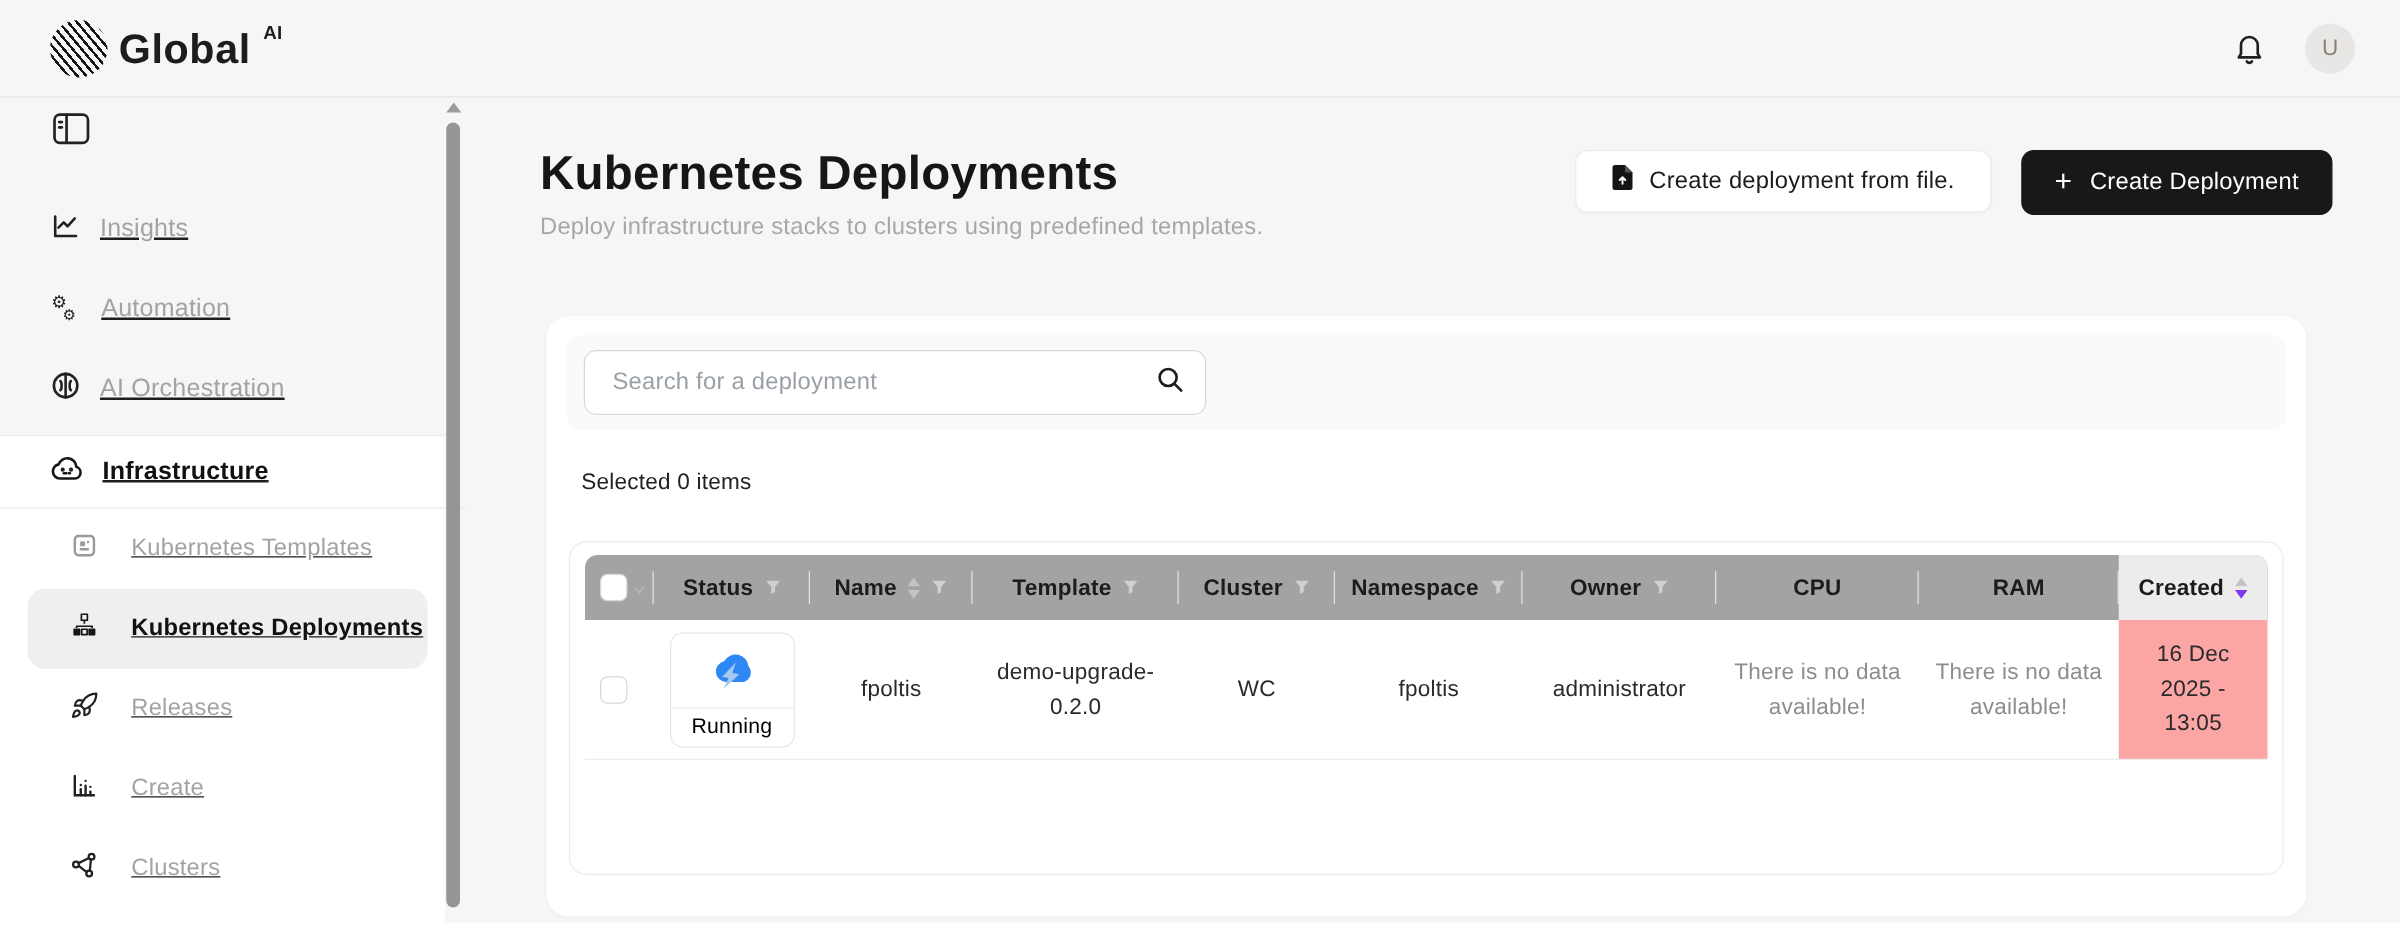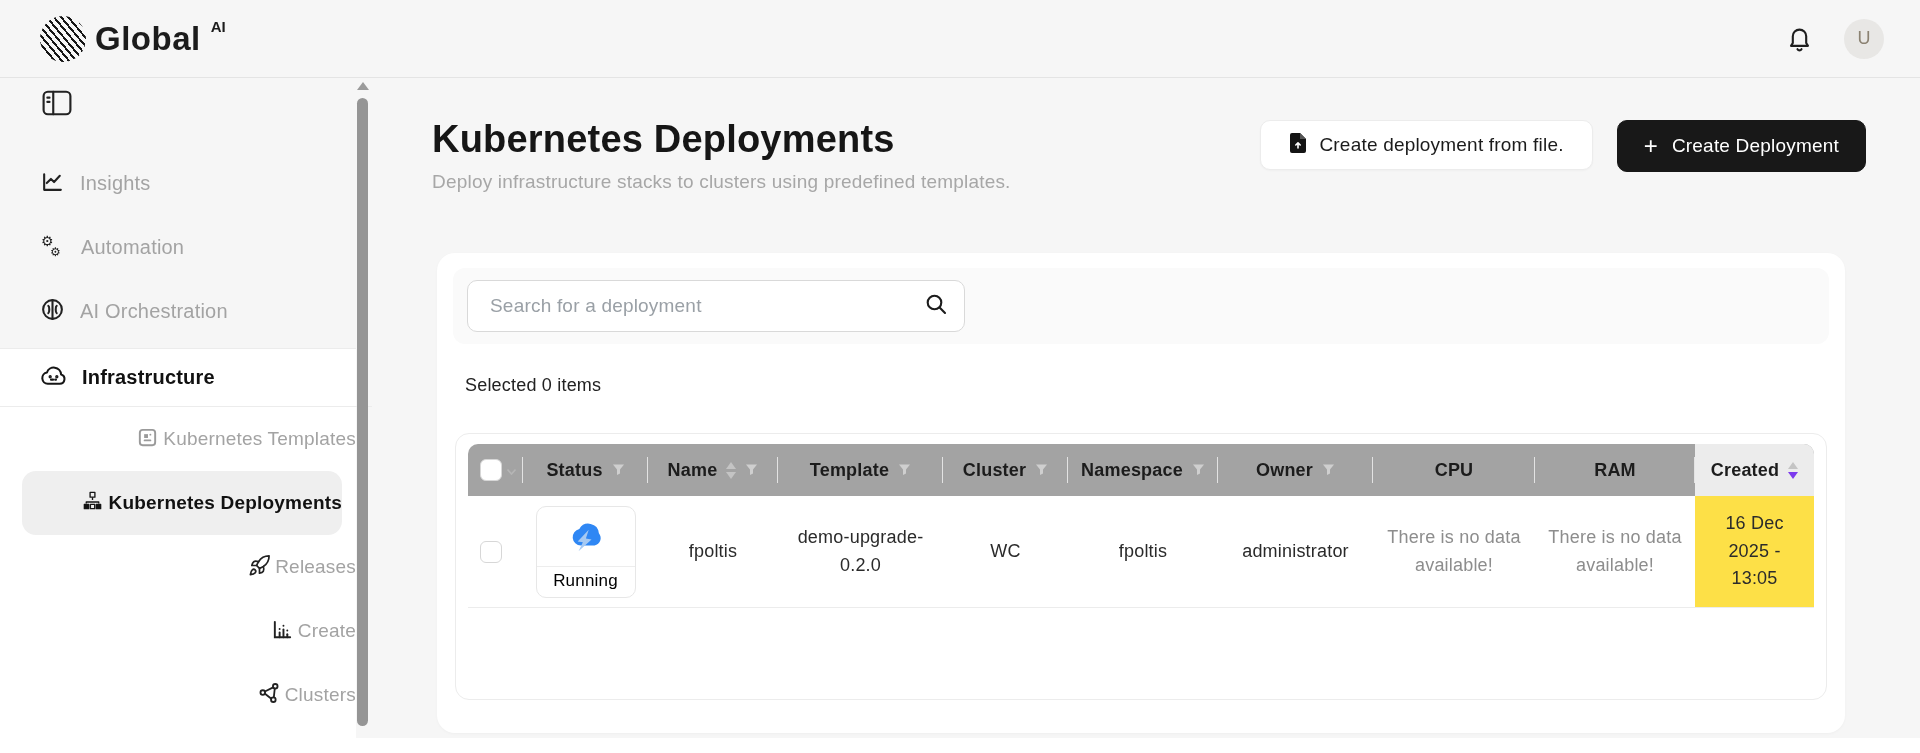--- a/index.html
+++ b/index.html
@@ -14,28 +14,28 @@
   .brand-sup { font-size:15px; font-weight:700; color:#1c1c1c; position:relative; top:-12px; left:1px; }
   .header-right { display:flex; align-items:center; gap:28px; }
   .bell-btn { width:34px; height:34px; display:flex; align-items:center; justify-content:center; cursor:pointer; }
   .avatar { width:40px; height:40px; border-radius:50%; background:#e8e7e5; display:flex; align-items:center; justify-content:center; font-size:18px; color:#8b8272; font-weight:500; cursor:pointer; }
 
   
   .body-wrap { position:absolute; left:0; top:78px; width:1920px; height:660px; display:flex; }
   .sidebar { position:relative; width:372px; height:660px; background:#f6f6f6; flex:none; }
   .sidebar-white { position:absolute; left:0; top:270px; width:356px; height:390px; background:#fff; border-top:1px solid #ececec; }
   .sidebar-toggle { position:absolute; left:42px; top:12px; width:30px; height:26px; cursor:pointer; }
-  .nav { position:absolute; left:0; top:73px; width:420px; }
+  .nav { position:absolute; left:0; top:73px; width:420px;text-decoration:underline; }
   .nav-item { position:relative; height:64px; display:flex; align-items:center; padding-left:40px; gap:15px; cursor:pointer; }
   .nav-item .lbl { font-size:20px; color:#a3a3a3; letter-spacing:.2px; }
   .nav-item .chev { position:absolute; right:28px; top:50%; transform:translateY(-50%); }
   .nav-item.group-head { height:59px; margin-top:5px; border-bottom:1px solid #ececec; }
   .nav-item.group-head .lbl { color:#111; font-weight:700; }
   .sub-nav { position:relative; width:356px; }
-  .sub-item { position:relative; height:64px; display:flex; align-items:center; padding-left:56px; gap:4px; cursor:pointer;justify-content:flex-end; }
+  .sub-item { position:relative; height:64px; display:flex; align-items:center; padding-left:56px; gap:26px; cursor:pointer; }
   .sub-item .lbl { font-size:19px; color:#a3a3a3; letter-spacing:.2px; }
   .sub-item.selected { background:#efefef; border-radius:14px; margin:0 14px 0 22px; padding-left:34px; }
   .sub-item.selected .lbl { color:#111; font-weight:700; }
   .side-scrollbar { position:absolute; right:2px; top:0; width:14px; height:660px; }
   .scroll-up { position:absolute; left:1px; top:4px; width:0; height:0; border-left:6px solid transparent; border-right:6px solid transparent; border-bottom:8px solid #9b9b9b; }
   .scroll-thumb { position:absolute; left:1px; top:20px; width:11px; height:628px; background:#959595; border-radius:6px; }
 
   
   .main { position:relative; flex:1; height:660px; background:#f6f6f6; }
   .page-head { position:absolute; left:60px; top:40px; right:54px; display:flex; justify-content:space-between; }
@@ -64,21 +64,21 @@
   .th-check { justify-content:flex-start; padding-left:12px; gap:4px; }
   .th-created { background:#ececec; border-radius:0 10px 0 0; }
   .caret-stack { display:flex; flex-direction:column; gap:3px; }
   .caret-up { width:0; height:0; border-left:5.5px solid transparent; border-right:5.5px solid transparent; border-bottom:7px solid #c4c4c4; }
   .caret-down { width:0; height:0; border-left:5.5px solid transparent; border-right:5.5px solid transparent; border-top:7px solid #c4c4c4; }
   .caret-down.active { border-top-color:#7c3aed; }
   .trow { min-height:112px; border-bottom:1px solid #ececec; }
   .td { display:flex; align-items:center; justify-content:center; text-align:center; font-size:18px; color:#2a2a2a; letter-spacing:.2px; padding:8px 12px; line-height:1.55; }
   .td-check { justify-content:flex-start; padding-left:12px; }
   .td-muted { color:#8d8d8d; }
-  .td-created { background:#fde047; color:#2b2b2b; }
+  .td-created { background:#fca5a5; color:#2b2b2b; }
   .cbx { width:22px; height:22px; border:1.5px solid #d7d7d7; border-radius:6px; background:#fff; cursor:pointer; flex:none; }
 
   .status-box { width:100px; height:92px; border:1px solid #e7e7e7; border-radius:10px; background:#fff; display:flex; flex-direction:column; overflow:hidden; }
   .status-icon-area { flex:1; display:flex; align-items:center; justify-content:center; }
   .status-label { height:31px; border-top:1px solid #ededed; display:flex; align-items:center; justify-content:center; font-size:17px; color:#000000; }
 
   
   .pagination { height:94px; display:flex; align-items:center; justify-content:flex-end; gap:17px; padding-right:4px; }
   .pg-summary { font-size:18px; color:#2b2b2b; margin-right:6px; letter-spacing:.2px; }
   .pg-btn { width:48px; height:48px; border:1px solid #efefef; border-radius:10px; background:#fff; display:flex; align-items:center; justify-content:center; cursor:pointer; }

